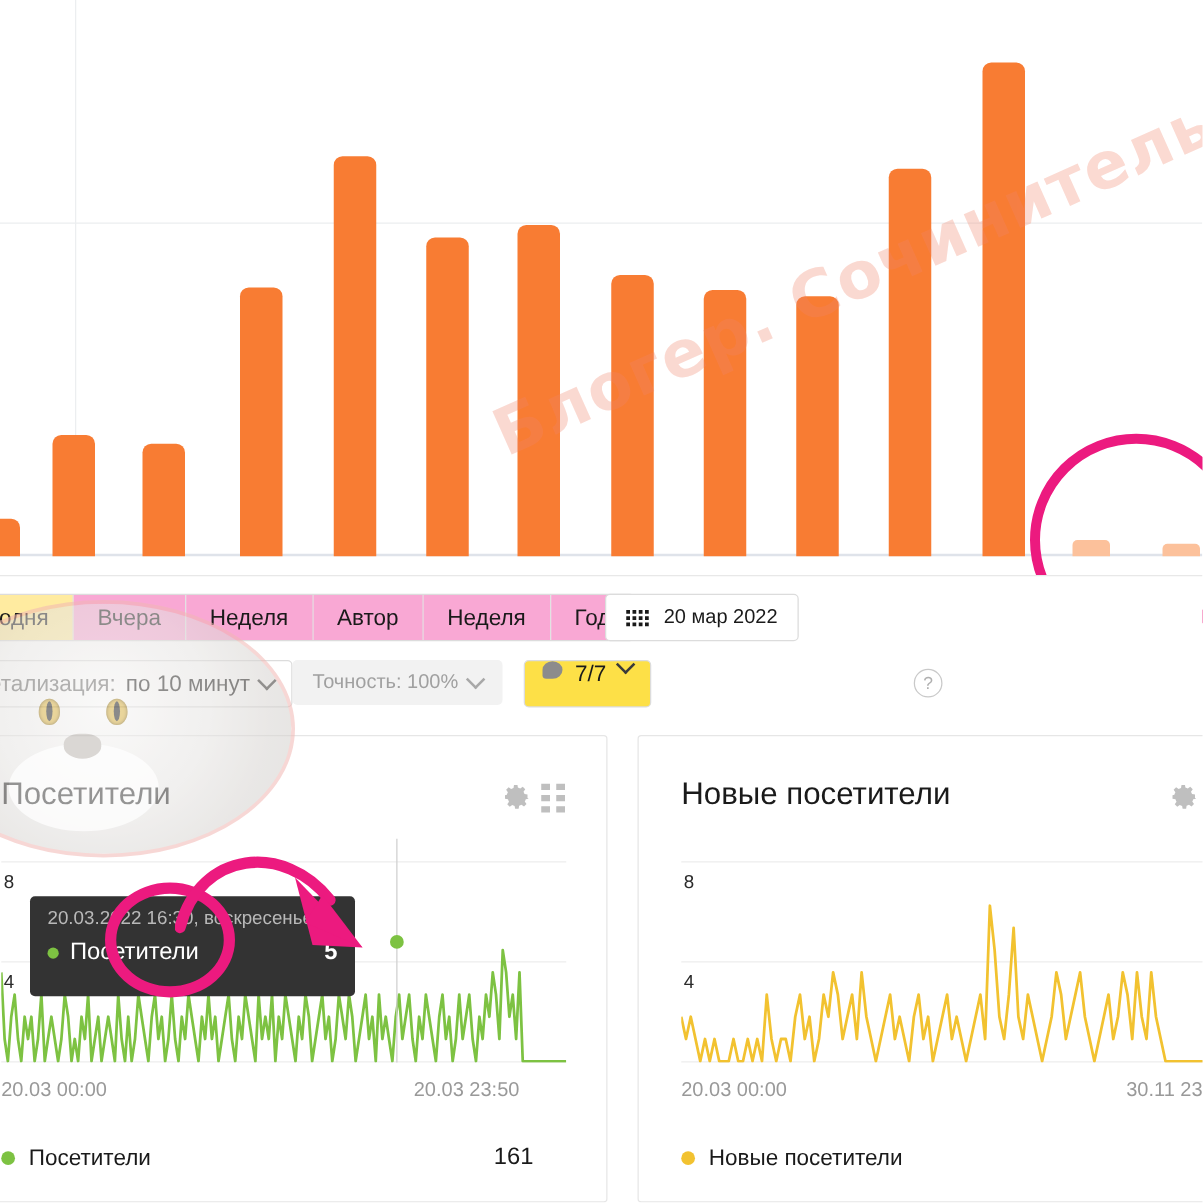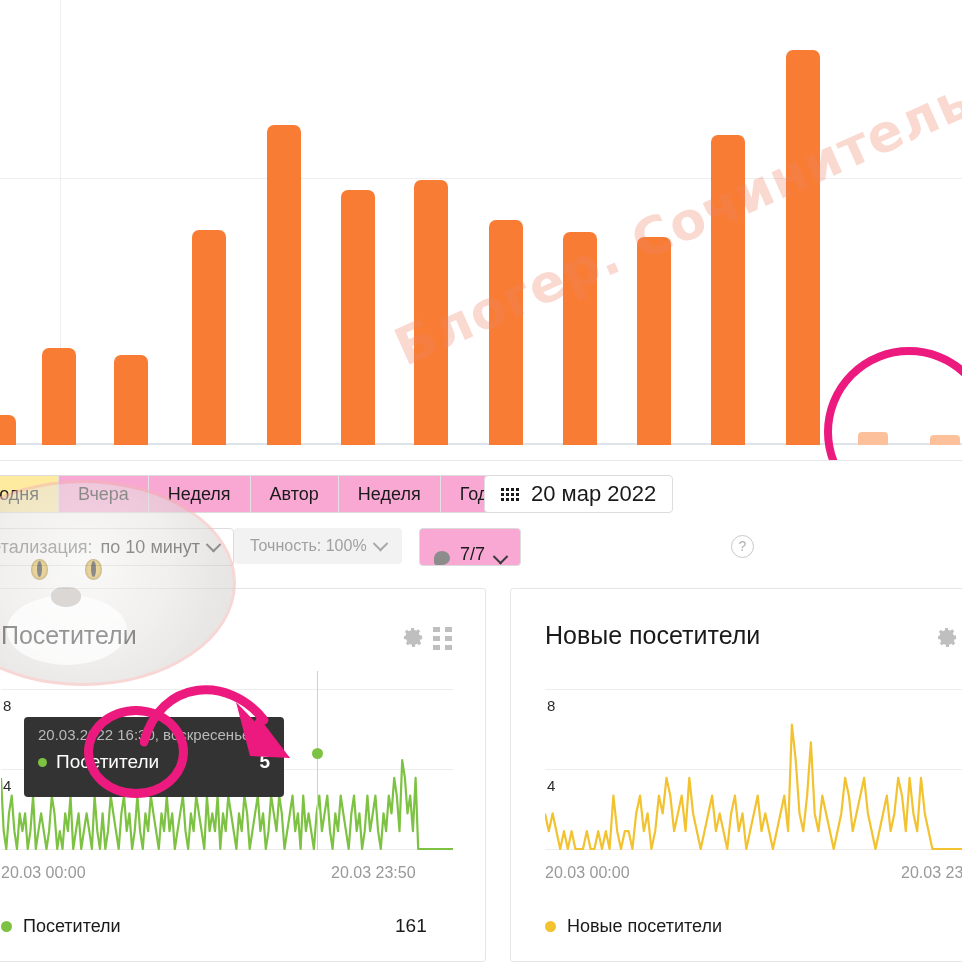--- a/index.html
+++ b/index.html
@@ -201,21 +201,21 @@
     position: absolute;
     left: 484px; top: 15px;
     height: 36px;
     display: flex;
     align-items: center;
     gap: 12px;
     padding: 0 16px;
     border: 1px solid #dcdcdc;
     border-radius: 4px;
     background: #fff;
-    font-size: 22px;
+    font-size: 16px;
     color: #1a1a1a;
     cursor: pointer;
     white-space: nowrap;
   }
   .dot-grid {
     display: grid;
     grid-template-columns: repeat(4, 3px);
     grid-template-rows: repeat(3, 3px);
     gap: 2px;
   }
@@ -257,26 +257,26 @@
     color: #a0a0a0;
     font-size: 16px;
     cursor: pointer;
     white-space: nowrap;
   }
   #comments-btn {
     position: absolute;
     left: 419px; top: 0;
     height: 36px;
     display: flex;
-    align-items: flex-end;
+    align-items: flex-start;
     gap: 10px;
     padding: 0 14px;
     border: 1px solid #dcdcdc;
     border-radius: 4px;
-    background: #f9a8d4;
+    background: #fde047;
     font-size: 18px;
     color: #1a1a1a;
     cursor: pointer;
   }
   .bubble-icon {
     display: inline-block;
     width: 16px; height: 14px;
     background: #8c8c8c;
     border-radius: 50% 50% 50% 20%;
     position: relative;
@@ -583,21 +583,21 @@
     <div class="plot-grid" style="top:160px;"></div>
     <div class="plot-axis-label" style="top:8px;">8</div>
     <div class="plot-axis-label" style="top:88px;">4</div>
 
     <svg width="452" height="161">
       <polyline id="new-visitors-line" fill="none" stroke="#f2c230" stroke-width="2.2" stroke-linejoin="round" points="0.0,124.4 3.8,142.2 7.6,124.4 11.4,142.2 15.2,160.0 19.0,142.2 22.8,160.0 26.6,142.2 30.4,160.0 34.2,160.0 38.0,160.0 41.8,142.2 45.6,160.0 49.4,160.0 53.2,142.2 57.0,160.0 60.8,142.2 64.6,160.0 68.4,106.7 72.2,142.2 76.0,160.0 79.8,142.2 83.6,142.2 87.4,160.0 91.2,124.4 95.0,106.7 98.8,142.2 102.6,124.4 106.4,160.0 110.2,142.2 113.9,106.7 117.7,124.4 121.5,88.9 125.3,106.7 129.1,142.2 132.9,124.4 136.7,106.7 140.5,142.2 144.3,88.9 148.1,124.4 151.9,142.2 155.7,160.0 159.5,142.2 163.3,124.4 167.1,106.7 170.9,142.2 174.7,124.4 178.5,142.2 182.3,160.0 186.1,124.4 189.9,106.7 193.7,142.2 197.5,124.4 201.3,160.0 205.1,142.2 208.9,124.4 212.7,106.7 216.5,142.2 220.3,124.4 224.1,142.2 227.9,160.0 231.7,142.2 235.5,124.4 239.3,106.7 243.1,142.2 246.9,35.6 250.7,71.1 254.5,124.4 258.3,142.2 262.1,106.7 265.9,53.3 269.7,124.4 273.5,142.2 277.3,106.7 281.1,124.4 284.9,142.2 288.7,160.0 292.5,142.2 296.3,124.4 300.1,88.9 303.9,106.7 307.7,142.2 311.5,124.4 315.3,106.7 319.1,88.9 322.9,124.4 326.7,142.2 330.5,160.0 334.3,142.2 338.1,124.4 341.8,106.7 345.6,142.2 349.4,124.4 353.2,88.9 357.0,106.7 360.8,142.2 364.6,88.9 368.4,124.4 372.2,142.2 376.0,88.9 379.8,124.4 383.6,142.2 387.4,160.0 391.2,160.0 395.0,160.0 398.8,160.0 402.6,160.0 406.4,160.0 410.2,160.0 414.0,160.0 417.8,160.0 421.6,160.0 425.4,160.0 429.2,160.0 433.0,160.0 436.8,160.0 440.6,160.0 444.4,160.0 448.2,160.0 452.0,160.0"></polyline>
     </svg>
   </div>
 
   <div class="x-label" style="left:34px; top:275px;">20.03 00:00</div>
-  <div class="x-label" style="left:390px; top:275px;">20.03 23</div>
+  <div class="x-label" style="left:390px; top:275px;">30.11 23</div>
 
   <div class="legend-row" style="left:34px; top:327px;">
     <span class="legend-dot" style="background:#f2c230;"></span>
     <span>Новые посетители</span>
   </div>
 </div>
 
 <div id="tooltip">
   <div class="tt-date">20.03.2022 16:30, воскресенье</div>
   <div class="tt-row">

